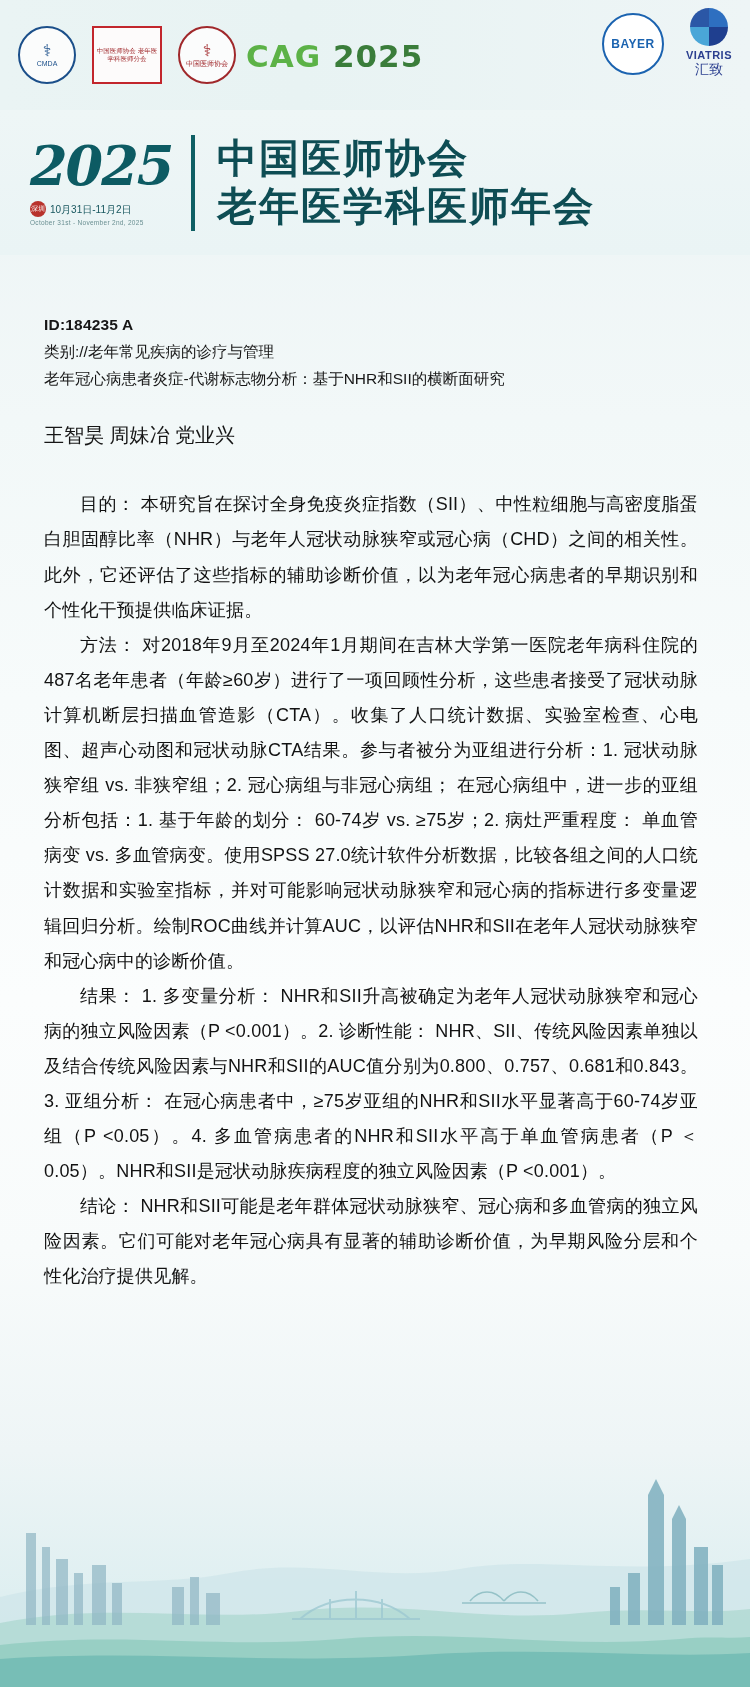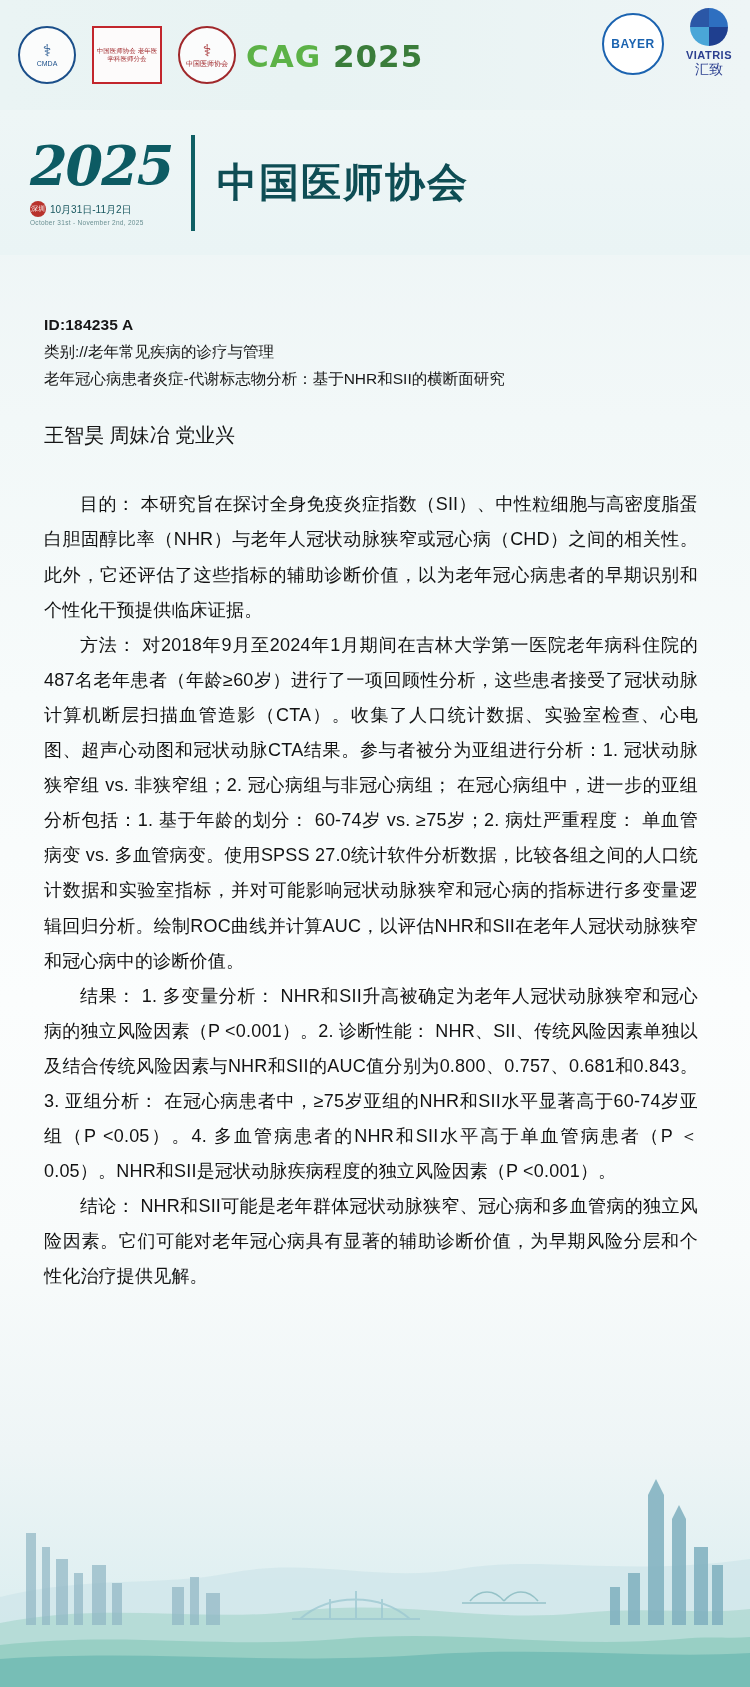--- a/index.html
+++ b/index.html
@@ -282,20 +282,21 @@
       <div class="y">2025</div>
       <div class="dates">
         <span class="dot">深圳</span>
         <span>10月31日-11月2日</span>
       </div>
       <div class="dates-en">October 31st - November 2nd, 2025</div>
     </div>
     <div class="divider-bar"></div>
     <div class="conf-names">
       <div>中国医师协会</div>
+      <div>老年医学科医师年会</div>
     </div>
   </div>
 
   <div class="content">
 
     <div class="meta">
       <div class="id">ID:184235 A</div>
       <div>类别://老年常见疾病的诊疗与管理</div>
       <div>老年冠心病患者炎症-代谢标志物分析：基于NHR和SII的横断面研究</div>
     </div>

